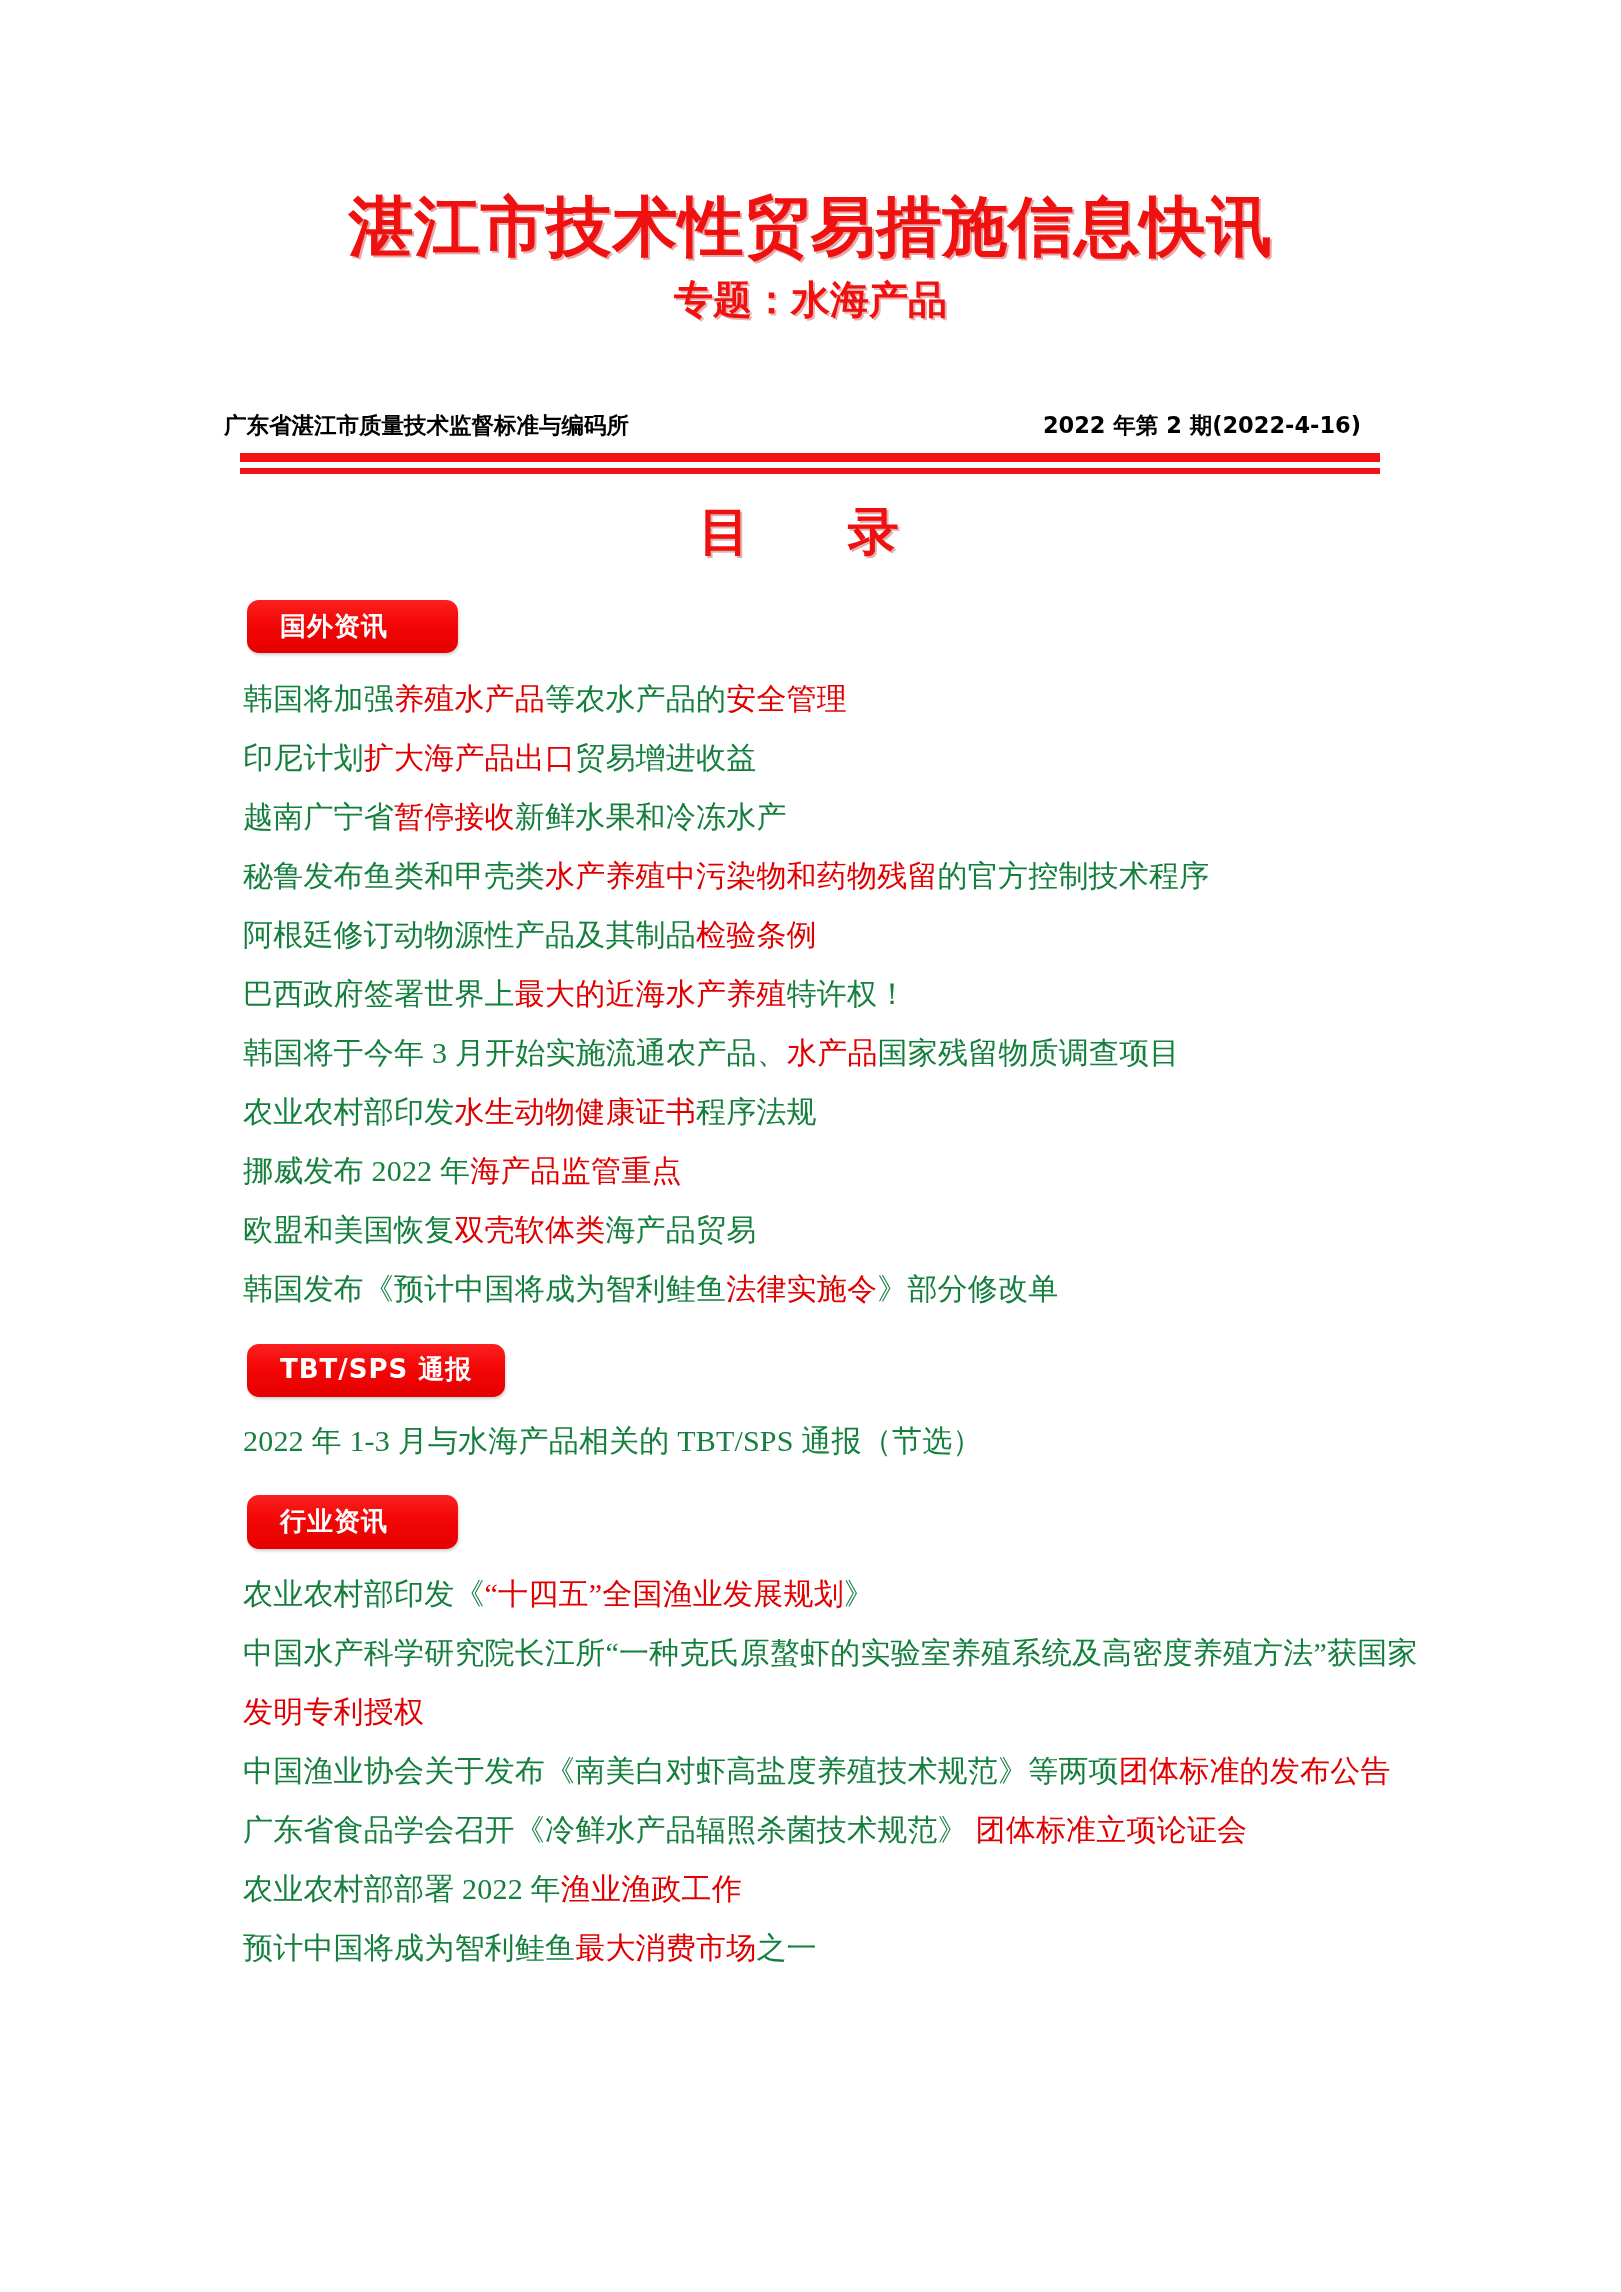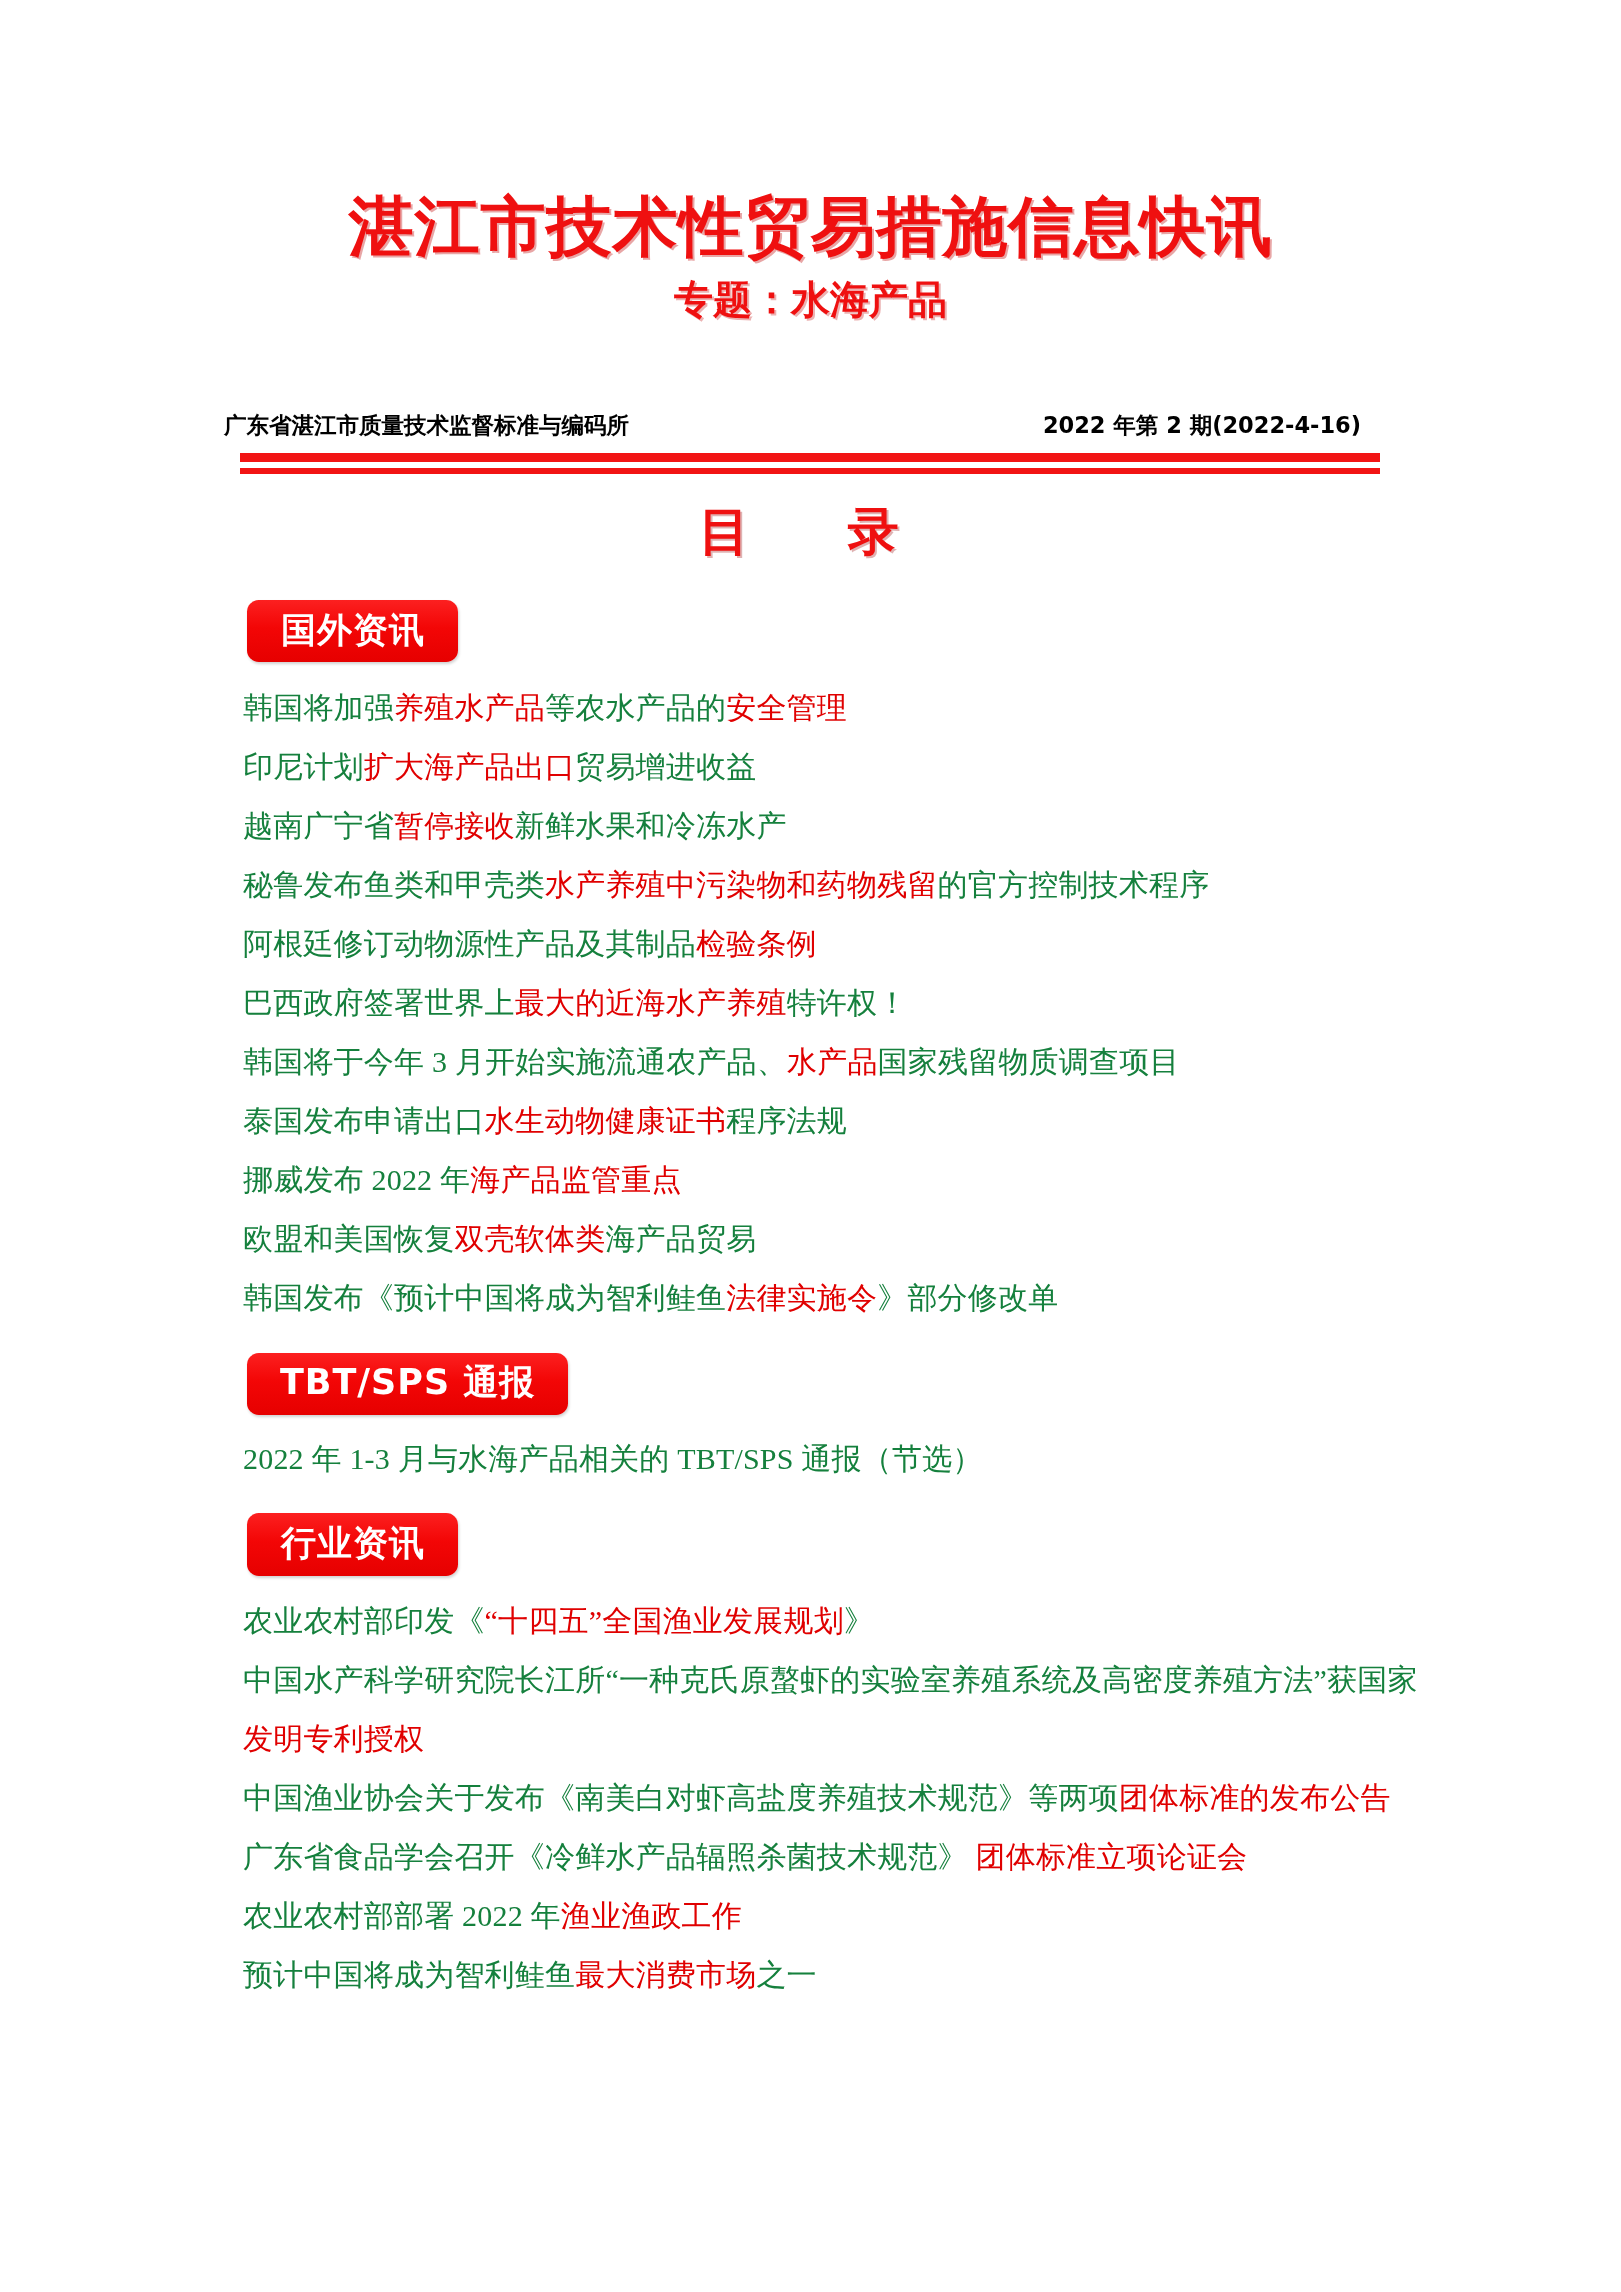--- a/index.html
+++ b/index.html
@@ -110,25 +110,25 @@
     width: 1186px;
   }
 
   .section-badge {
     display: inline-block;
     background: linear-gradient(to bottom, #fc2020 0%, #f30606 45%, #e60000 100%);
     color: #ffffff;
     border-radius: 11.8px;
     font-family: "DejaVu Sans", "Liberation Sans", sans-serif;
     font-weight: bold;
-    font-size: 35px;
+    font-size: 26px;
     line-height: 1;
     padding: 12.7px 33px 14.7px 33px;
     min-width: 145px;
-    text-align: right;
+    text-align: left;
     box-shadow: 1px 2px 2.9px rgba(0,0,0,0.18);
     letter-spacing: 1px;
     white-space: nowrap;
   }
   .badge-wrap { margin: 0 0 0 3.9px; }
   .badge-wrap.first { margin-top: 0; }
   .badge-wrap.tbt   { margin-top: 25.5px; }
   .badge-wrap.ind   { margin-top: 25.5px; }
 
   .toc-list {
@@ -174,21 +174,21 @@
   <div class="toc-body">
       <div class="badge-wrap first"><span class="section-badge">国外资讯</span></div>
       <ul class="toc-list after-badge">
         <li class="toc-item"><span class="plain">韩国将加强</span><span class="hl">养殖水产品</span><span class="plain">等农水产品的</span><span class="hl">安全管理</span></li>
         <li class="toc-item"><span class="plain">印尼计划</span><span class="hl">扩大海产品出口</span><span class="plain">贸易增进收益</span></li>
         <li class="toc-item"><span class="plain">越南广宁省</span><span class="hl">暂停接收</span><span class="plain">新鲜水果和冷冻水产</span></li>
         <li class="toc-item"><span class="plain">秘鲁发布鱼类和甲壳类</span><span class="hl">水产养殖中污染物和药物残留</span><span class="plain">的官方控制技术程序</span></li>
         <li class="toc-item"><span class="plain">阿根廷修订动物源性产品及其制品</span><span class="hl">检验条例</span></li>
         <li class="toc-item"><span class="plain">巴西政府签署世界上</span><span class="hl">最大的近海水产养殖</span><span class="plain">特许权！</span></li>
         <li class="toc-item"><span class="plain">韩国将于今年 3 月开始实施流通农产品、</span><span class="hl">水产品</span><span class="plain">国家残留物质调查项目</span></li>
-        <li class="toc-item"><span class="plain">泰国发布申请出口</span><span class="hl">水生动物健康证书</span><span class="plain">程序法规</span></li>
+        <li class="toc-item"><span class="plain">农业农村部印发</span><span class="hl">水生动物健康证书</span><span class="plain">程序法规</span></li>
         <li class="toc-item"><span class="plain">挪威发布 2022 年</span><span class="hl">海产品监管重点</span></li>
         <li class="toc-item"><span class="plain">欧盟和美国恢复</span><span class="hl">双壳软体类</span><span class="plain">海产品贸易</span></li>
         <li class="toc-item"><span class="plain">韩国发布《预计中国将成为智利鲑鱼</span><span class="hl">法律实施令</span><span class="plain">》部分修改单</span></li>
       </ul>
       <div class="badge-wrap tbt"><span class="section-badge">TBT/SPS 通报</span></div>
       <ul class="toc-list tbt-list">
         <li class="toc-item"><span class="plain">2022 年 1-3 月与水海产品相关的 TBT/SPS 通报（节选）</span></li>
       </ul>
       <div class="badge-wrap ind"><span class="section-badge">行业资讯</span></div>
       <ul class="toc-list ind-list">

